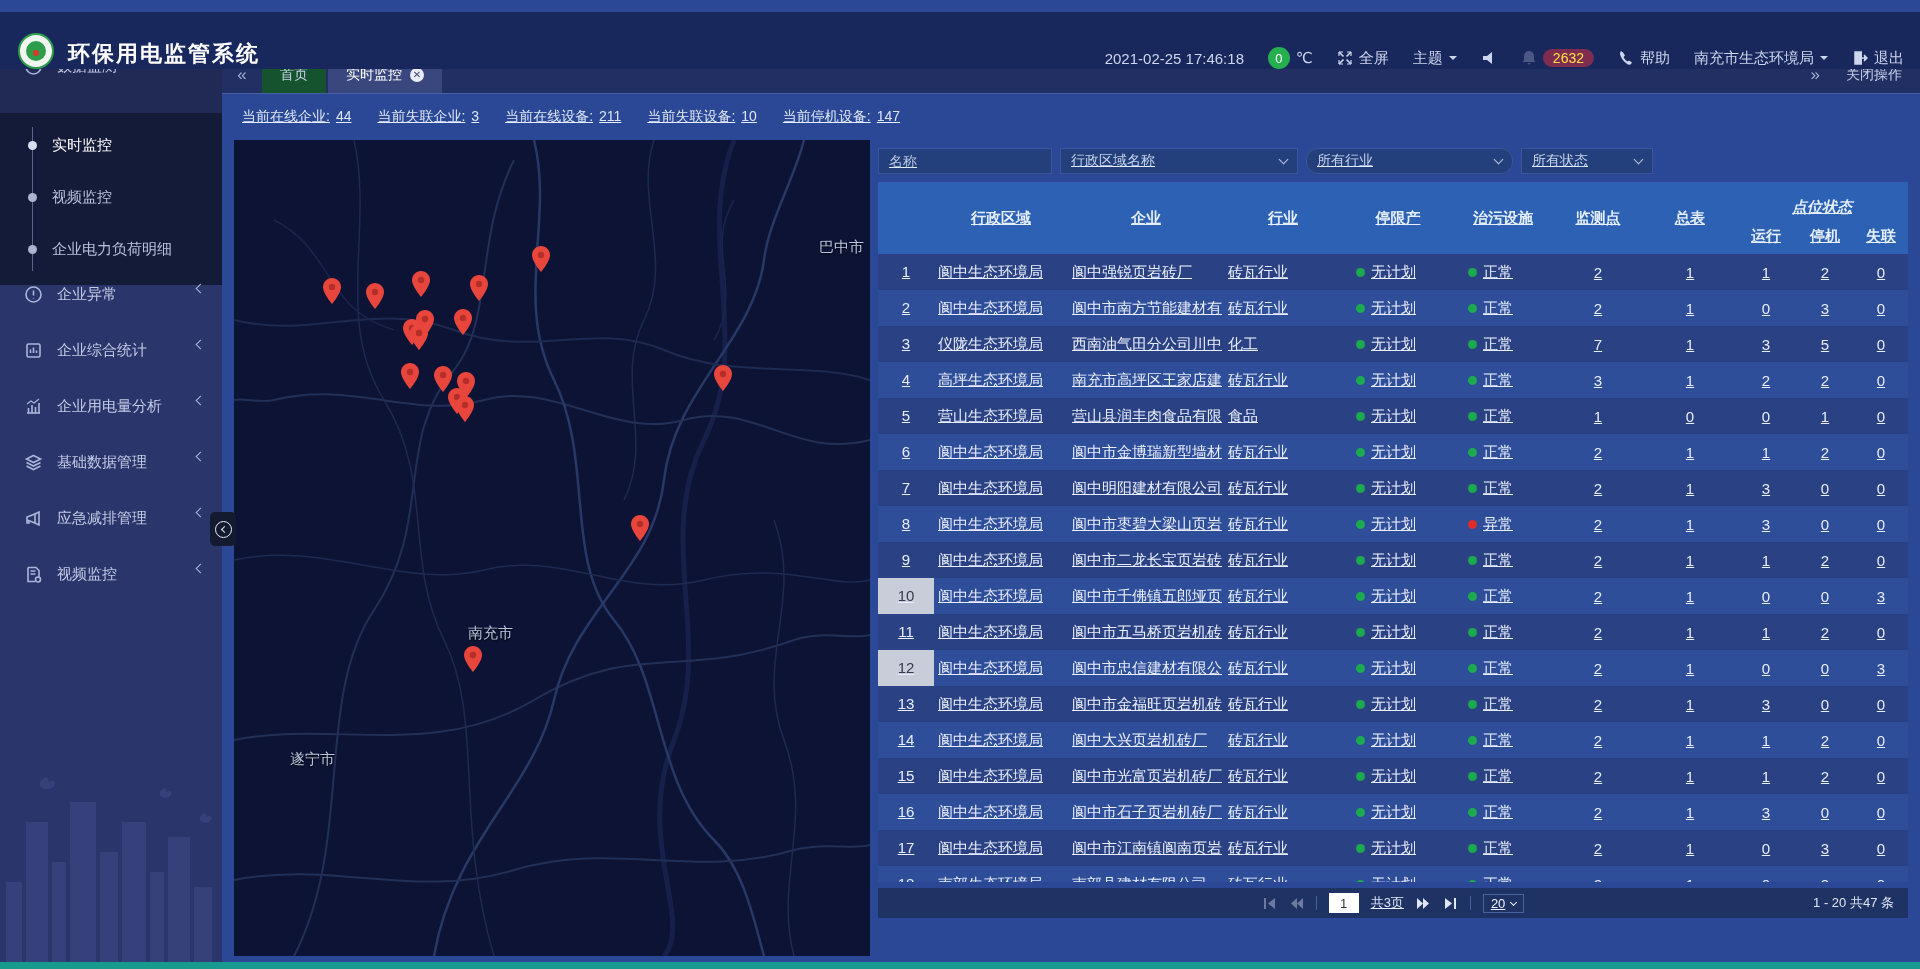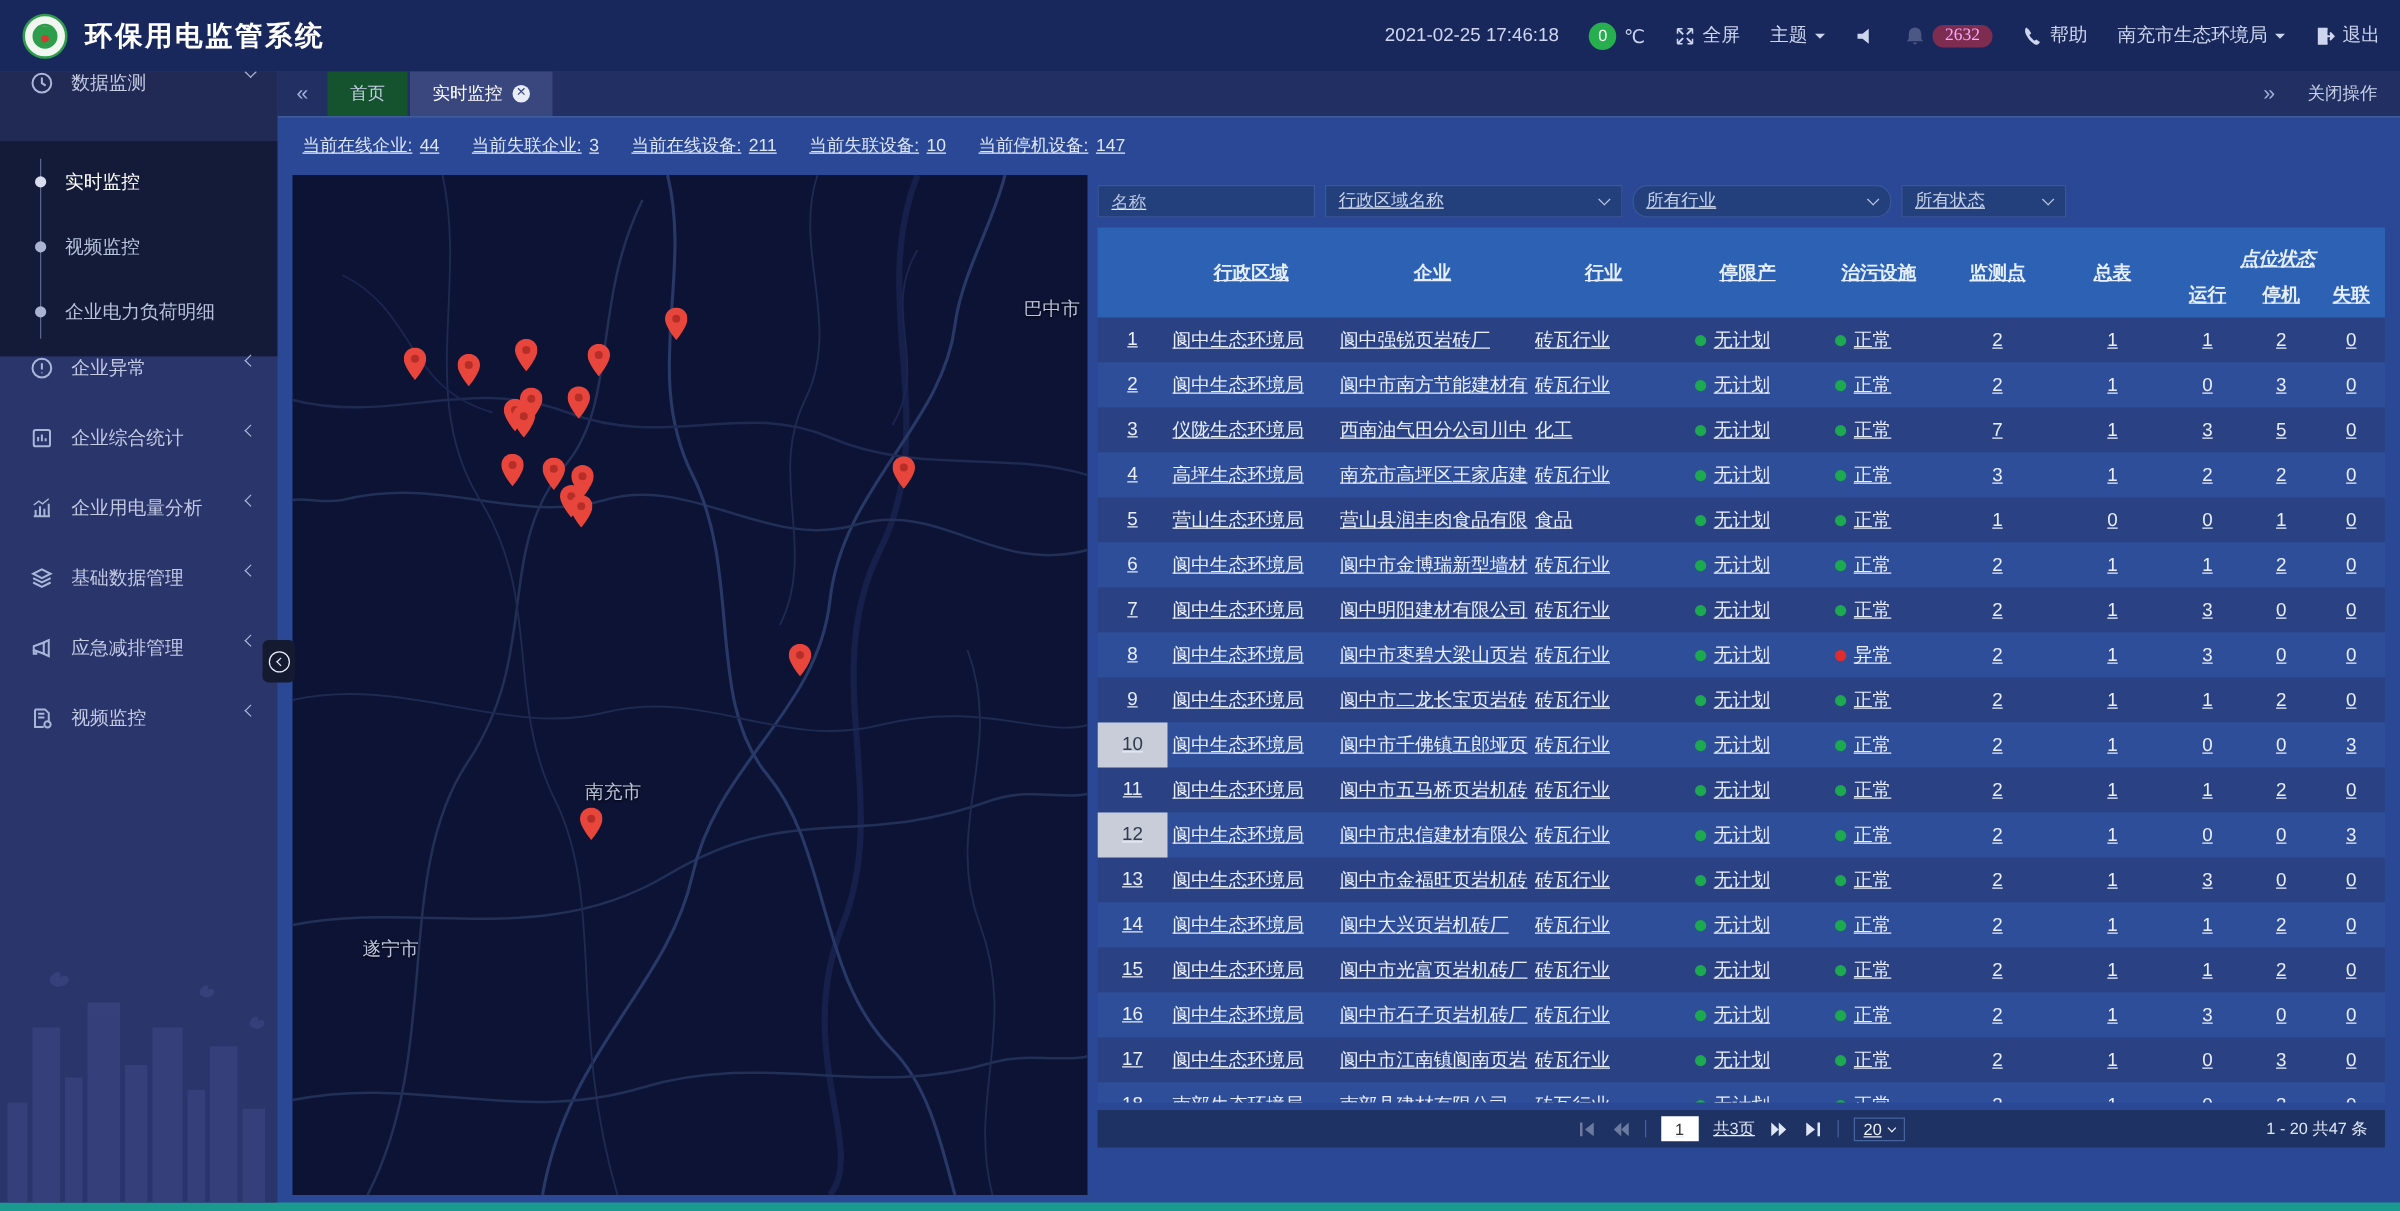--- a/index.html
+++ b/index.html
@@ -1,29 +1,29 @@
 <!DOCTYPE html>
 <html><head>
 <meta charset="utf-8">
 <style>
   * { margin:0; padding:0; box-sizing:border-box; }
   html,body { width:1920px; height:969px; overflow:hidden; }
   body { font-family:"Liberation Sans","DejaVu Sans",sans-serif; background:#2b4896; color:#e8eefb; font-size:14px; }
   .app { position:relative; width:1920px; height:969px; background:#2b4896; }
 
   
-  .hdr { position:absolute; top:0; left:0; right:0; height:57px; background:#19285c; display:flex; align-items:center; padding:0 16px 0 18px; z-index:30; }
+  .hdr { position:absolute; top:12px; left:0; right:0; height:57px; background:#19285c; display:flex; align-items:flex-end; padding:0 16px 0 18px; z-index:30; }
   .logo { width:36px; height:36px; border-radius:50%; background:#f2f6f0; border:2px solid #2f9e4c; display:flex; align-items:center; justify-content:center; flex:0 0 auto; }
   .logo-inner { width:20px; height:20px; border-radius:50%; border:2px solid #2f9e4c; background:radial-gradient(circle at 50% 62%, #d23c2e 0 22%, #2f9e4c 26% 100%); }
   .hdr-title { margin-left:14px; font-size:22px; font-weight:bold; color:#fff; letter-spacing:2px; }
   .hdr-right { margin-left:auto; display:flex; align-items:center; gap:24px; color:#cdd6ee; font-size:15px; }
   .hdr-item { display:flex; align-items:center; gap:6px; white-space:nowrap; }
   .temp-circle { width:22px; height:22px; border-radius:50%; background:#27ae4e; color:#fff; font-size:13px; display:flex; align-items:center; justify-content:center; }
   .caret-down { width:0; height:0; border:4px solid transparent; border-top-color:#cdd6ee; margin-top:4px; }
-  .badge-pill { background:#7e2d50; color:#f0abfc; border-radius:10px; padding:1px 10px; font-size:14px;font-family:Liberation Serif, serif; }
+  .badge-pill { background:#7e2d50; color:#fde047; border-radius:10px; padding:1px 10px; font-size:14px; }
   .hicon { width:16px; height:16px; fill:#cdd6ee; stroke:#cdd6ee; }
   .bell { fill:#4b5886; stroke:none; }
 
   
   .sidebar { position:absolute; top:57px; left:0; width:222px; bottom:7px; background:#2a356b; overflow:hidden; z-index:20; }
   .menu-group.open { background:#202a55; }
   .menu-item { height:56px; display:flex; align-items:flex-start; padding:0 18px 0 24px; color:#c3cbe3; font-size:15px; cursor:pointer; }
   .menu-item .mi-label { margin-left:14px; flex:1; }
   .mi-icon { width:19px; height:19px; stroke:#aab6d8; fill:none; stroke-width:1.6; flex:0 0 auto; }
   .chev { display:inline-block; width:7px; height:7px; border-right:1.6px solid #aab6d8; border-bottom:1.6px solid #aab6d8; }

